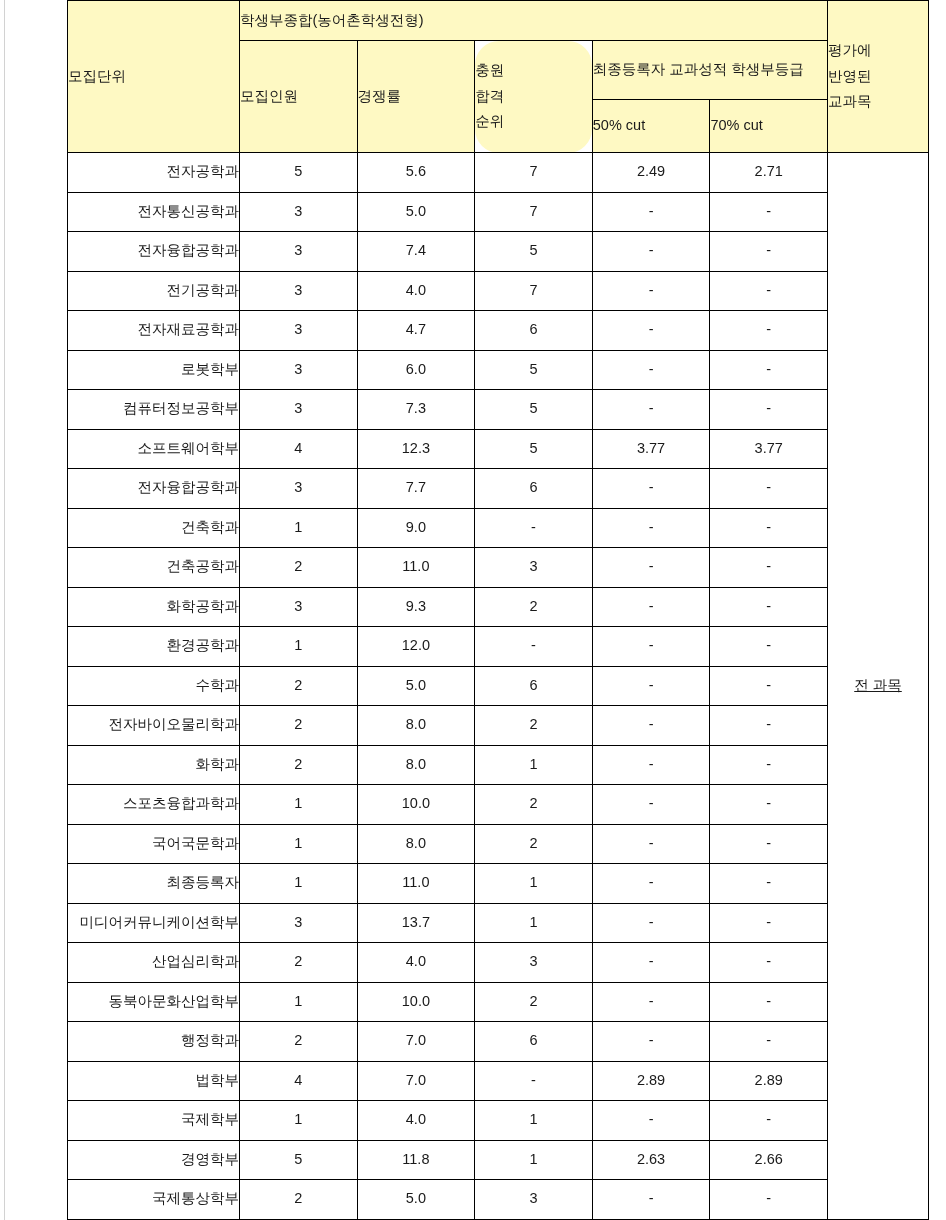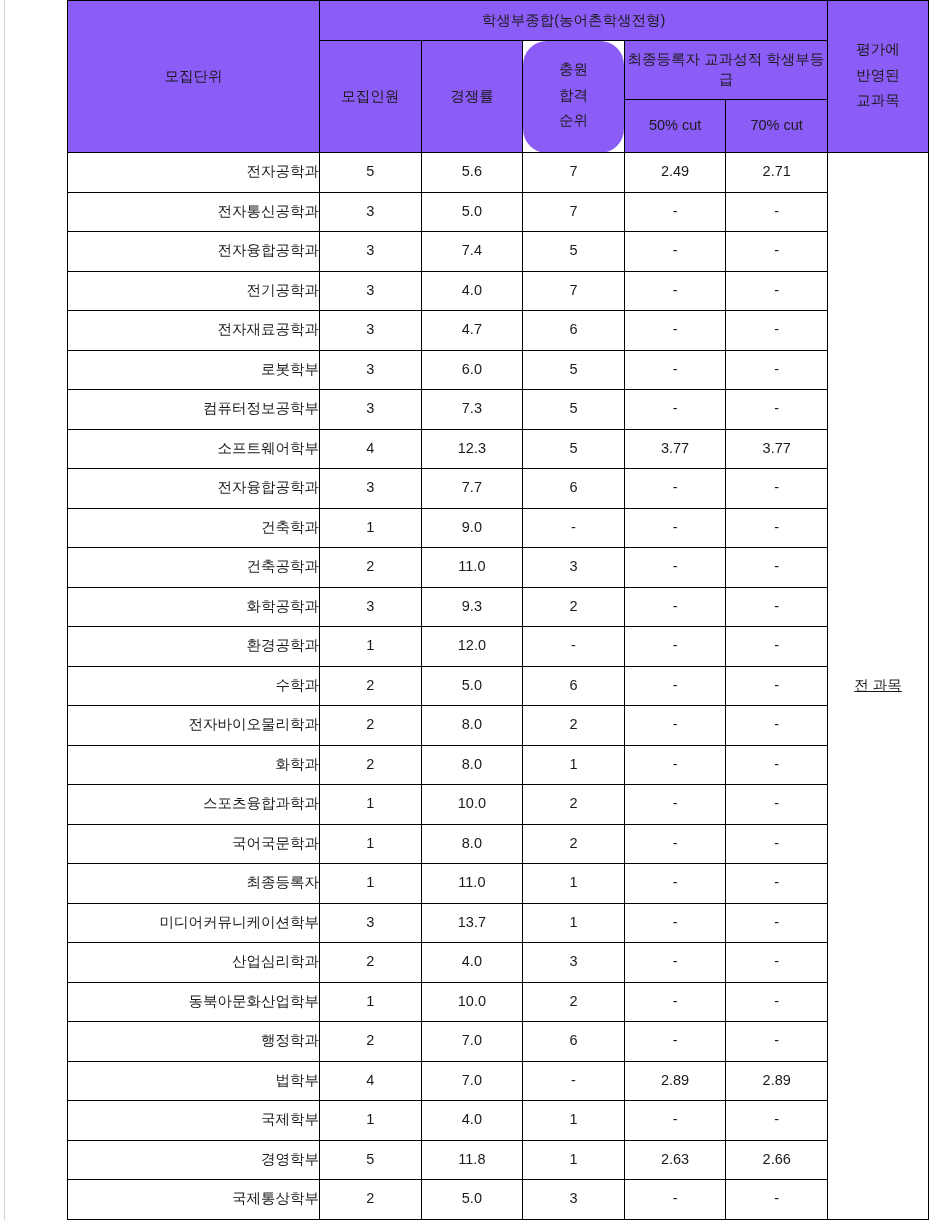--- a/index.html
+++ b/index.html
@@ -47,44 +47,43 @@
     font-weight: normal;
     font-size: 14.5px;
     line-height: 1.35;
     color: #1a1a1a;
     vertical-align: middle;
     box-sizing: border-box;
   }
 
   
   thead th {
-    background: #8b5cf6;
-    text-align: center;
+    background: #fef9c3;
+    text-align: left;
   }
 
   th.h-unit {
-    width: 252px;
+    width: 172px;
     height: 152px;
     margin-left: 28px;
   }
   th.h-group {
     height: 40px;
     font-size: 15px;
   }
   th.h-recruit { width: 98px; }
   th.h-ratio   { width: 81px; }
   th.h-rank    { width: 86px; border-radius: 24px; }
   th.h-grade   { width: 280px; }
   th.h-subject { width: 101px; }
 
   th.h-rank .stack,
   th.h-subject .stack {
     display: block;
     line-height: 1.75;
-    font-family: Liberation Mono, monospace;
   }
 
   th.h-sub {
     height: 53px;
     font-size: 14.5px;
   }
 
   
   tbody td {
     height: 39.5px;

